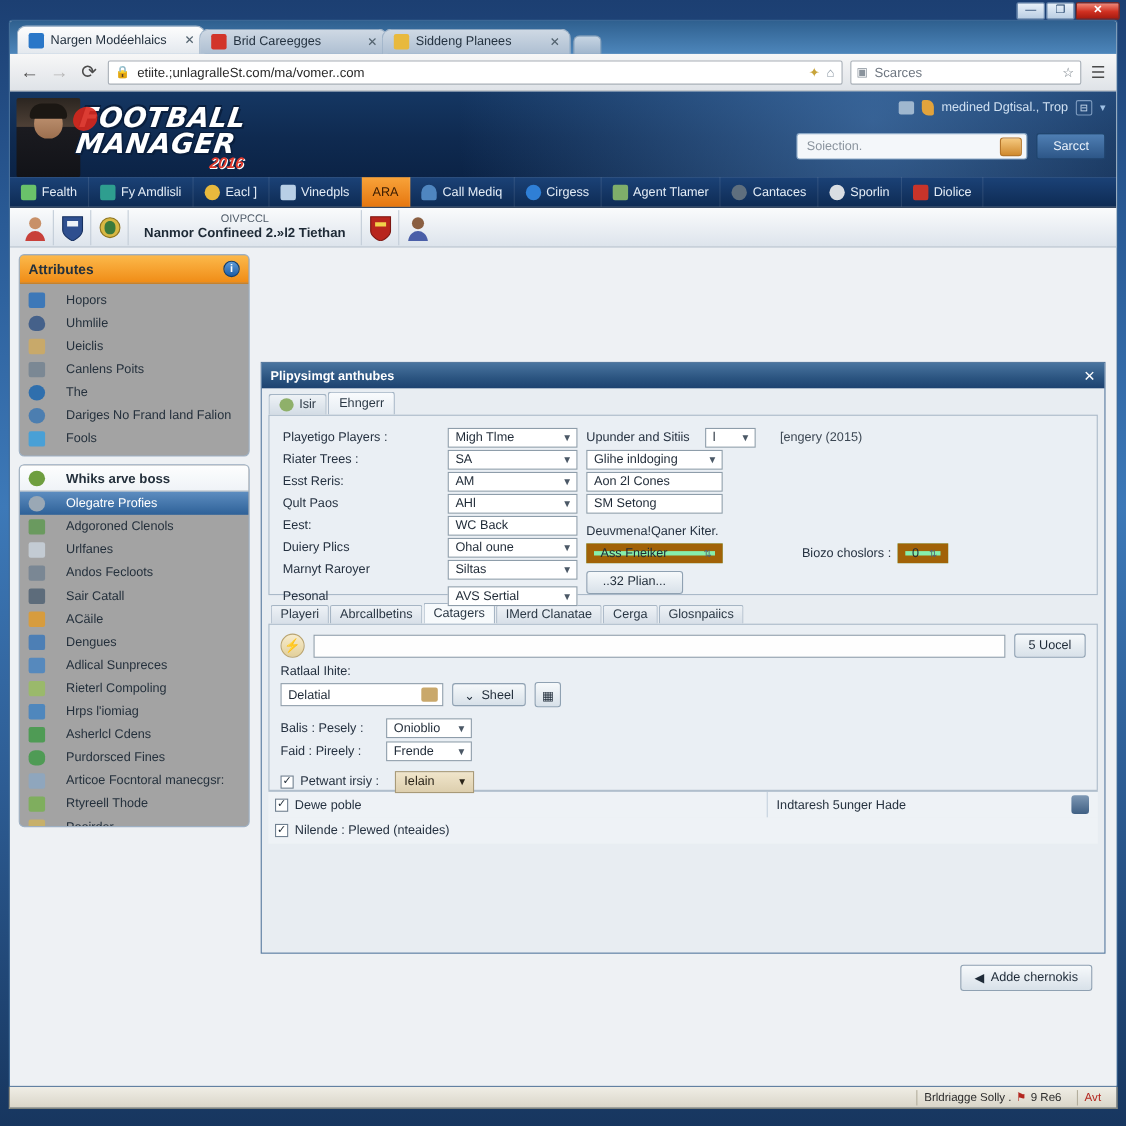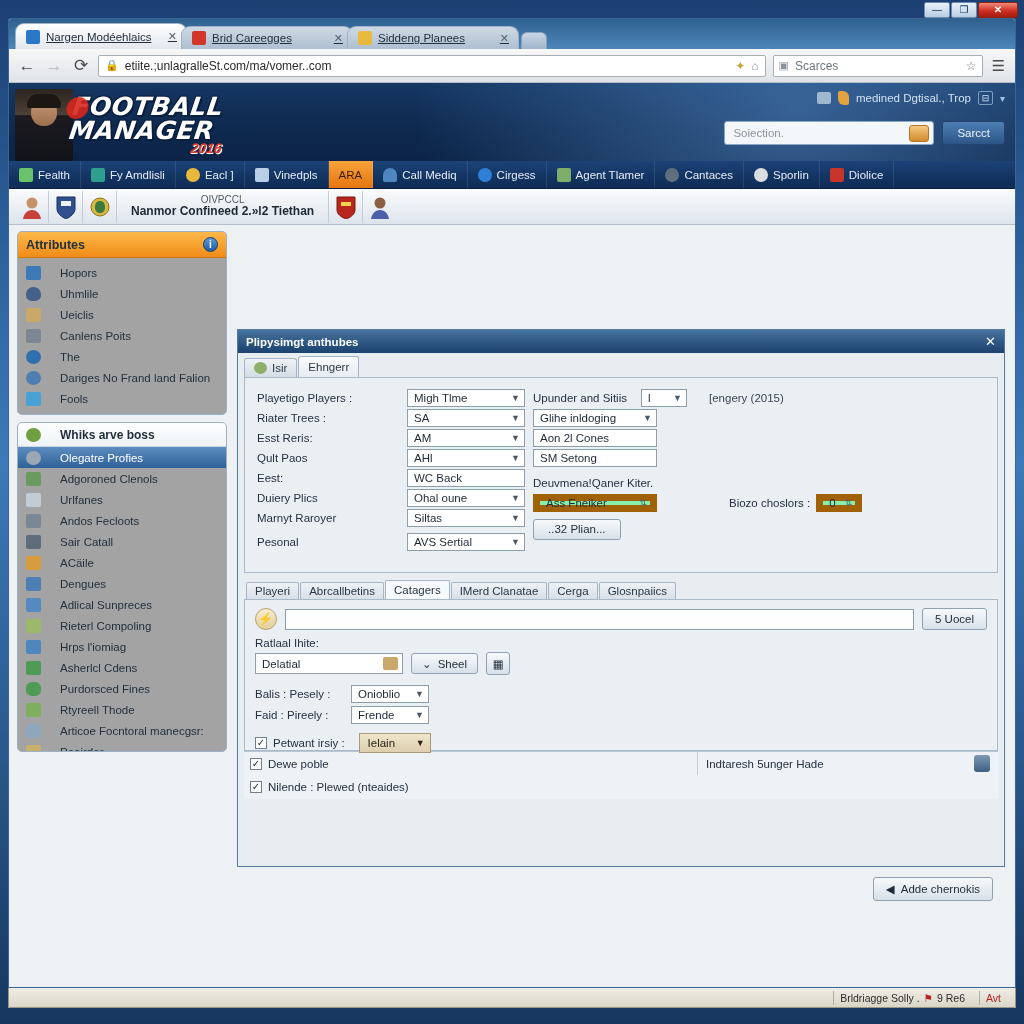--- a/index.html
+++ b/index.html
@@ -54,21 +54,20 @@
   .tab {
     height: 26px; min-width: 172px; max-width: 190px;
     margin-right: -6px;
     background: linear-gradient(180deg,#fdfdfd,#e3e8ee);
     border: 1px solid #9fb3c8; border-bottom: none;
     border-radius: 9px 9px 0 0;
     display: flex; align-items: center; gap: 6px;
     padding: 0 6px 0 10px;
     position: relative;
     color: #23313f;
-    text-decoration: underline;
   }
   .tab.inactive {
     background: linear-gradient(180deg,#cfd9e4,#aebfd2);
     height: 23px;
   }
   .tab .favicon { width: 14px; height: 14px; border-radius: 2px; flex: 0 0 auto; }
   .tab .t-title { flex: 1 1 auto; font-size: 11.5px; white-space: nowrap; overflow: hidden; }
   .tab .t-close { font-size: 11px; color: #53636f; padding: 0 3px; }
   .newtab {
     width: 26px; height: 17px; margin-left: 8px;
@@ -246,21 +245,21 @@
     border: 1px solid #a4b4c4; border-bottom: none; border-radius: 3px 3px 0 0;
     display: flex; align-items: center; gap: 5px;
   }
   .tabbtn.sel { background: linear-gradient(180deg,#f9fbfd,#e6ecf2); height: 21px; }
   .tabbtn .tico { width: 13px; height: 12px; border-radius: 2px; }
 
   .groupbox {
     margin: 0 6px; background: #eaeff4; border: 1px solid #aab9c8;
     position: relative;
   }
-  #form-box { height: 196px; }
+  #form-box { height: 164px; }
   .fcol { position: absolute; }
   .frow { display: flex; align-items: center; height: 20px; margin-bottom: 0px; }
   .flabel { font-size: 11.5px; color: #253140; white-space: nowrap; }
   .fsel, .ftext {
     height: 18px; background: #fff; border: 1px solid #8e9daa;
     font-size: 11.5px; color: #1e2936; display: flex; align-items: center;
     padding: 0 4px 0 6px; white-space: nowrap; overflow: hidden;
   }
   .fsel .arr { margin-left: auto; font-size: 9px; color: #4b5866; padding-left: 6px; }
   .btn {
@@ -594,26 +593,26 @@
                 </div>
               <div class="li">
                   <span class="ic" style="background:#4f9b55"></span>
                   <span>Asherlcl Cdens</span>
                 </div>
               <div class="li">
                   <span class="ic" style="background:#4f9b55;border-radius:40%"></span>
                   <span>Purdorsced Fines</span>
                 </div>
               <div class="li">
+                  <span class="ic" style="background:#8fa6bd"></span>
+                  <span>Articoe Focntoral manecgsr:</span>
+                </div>
+              <div class="li">
                   <span class="ic" style="background:#7fae5e"></span>
                   <span>Rtyreell Thode</span>
-                </div>
-              <div class="li">
-                  <span class="ic" style="background:#8fa6bd"></span>
-                  <span>Articoe Focntoral manecgsr:</span>
                 </div>
               <div class="li">
                   <span class="ic" style="background:#c7b06a"></span>
                   <span>Poojrder</span>
                 </div>
 
             </div>
           </div>
         </div>
 

